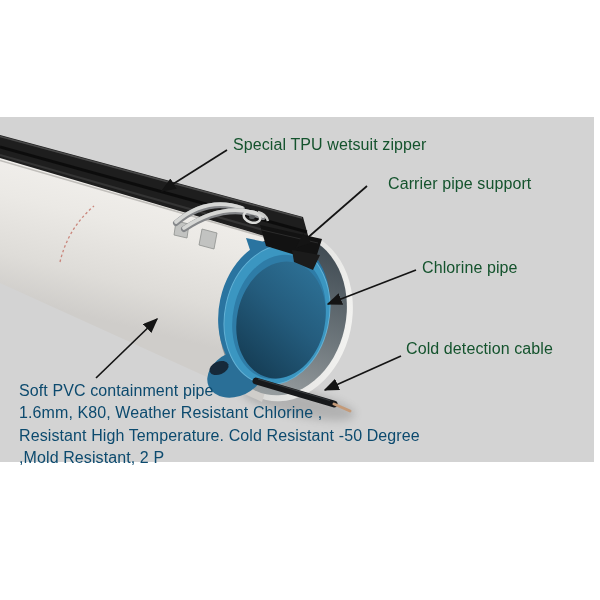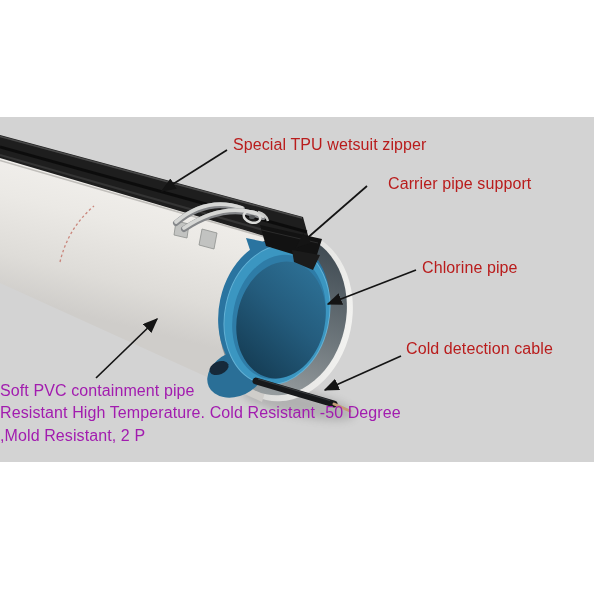--- a/index.html
+++ b/index.html
@@ -2,26 +2,26 @@
 <html><head>
 <meta charset="utf-8">
 <style>
   html,body{margin:0;padding:0;background:#ffffff;}
   #stage{
     position:relative;width:600px;height:600px;background:#ffffff;overflow:hidden;
     font-family:"Liberation Sans", sans-serif;
   }
   #render-svg{position:absolute;left:0;top:0;}
   .lbl{
-    position:absolute;font-size:16px;line-height:18px;color:#b91c1c;
+    position:absolute;font-size:16px;line-height:18px;color:#14532d;
     white-space:nowrap;letter-spacing:0.1px;
   }
   #spec-block{
-    position:absolute;left:0;top:380px;font-size:16px;line-height:22.3px;
-    color:#a21caf;white-space:nowrap;letter-spacing:0.1px;
+    position:absolute;left:19px;top:380px;font-size:16px;line-height:22.3px;
+    color:#0c4a6e;white-space:nowrap;letter-spacing:0.1px;
   }
 </style>
 </head>
 <body>
 
 <div id="stage">
 
   <svg id="render-svg" width="600" height="600" viewBox="0 0 600 600">
     <defs>
       <linearGradient id="gradBody" gradientUnits="userSpaceOnUse" x1="60" y1="140" x2="20" y2="300">
@@ -112,17 +112,18 @@
   <div class="lbl" style="left:233px;top:136px">Special TPU wetsuit zipper</div>
 
   <div class="lbl" style="left:388px;top:175px">Carrier pipe support</div>
 
   <div class="lbl" style="left:422px;top:259px">Chlorine pipe</div>
 
   <div class="lbl" style="left:406px;top:340px">Cold detection cable</div>
 
   <div id="spec-block">
     <div>Soft PVC containment pipe</div>
+    <div>1.6mm, K80, Weather Resistant Chlorine ,</div>
     <div>Resistant High Temperature. Cold Resistant -50 Degree</div>
     <div>,Mold Resistant, 2 P</div>
   </div>
 
 </div>
 
 </body></html>

